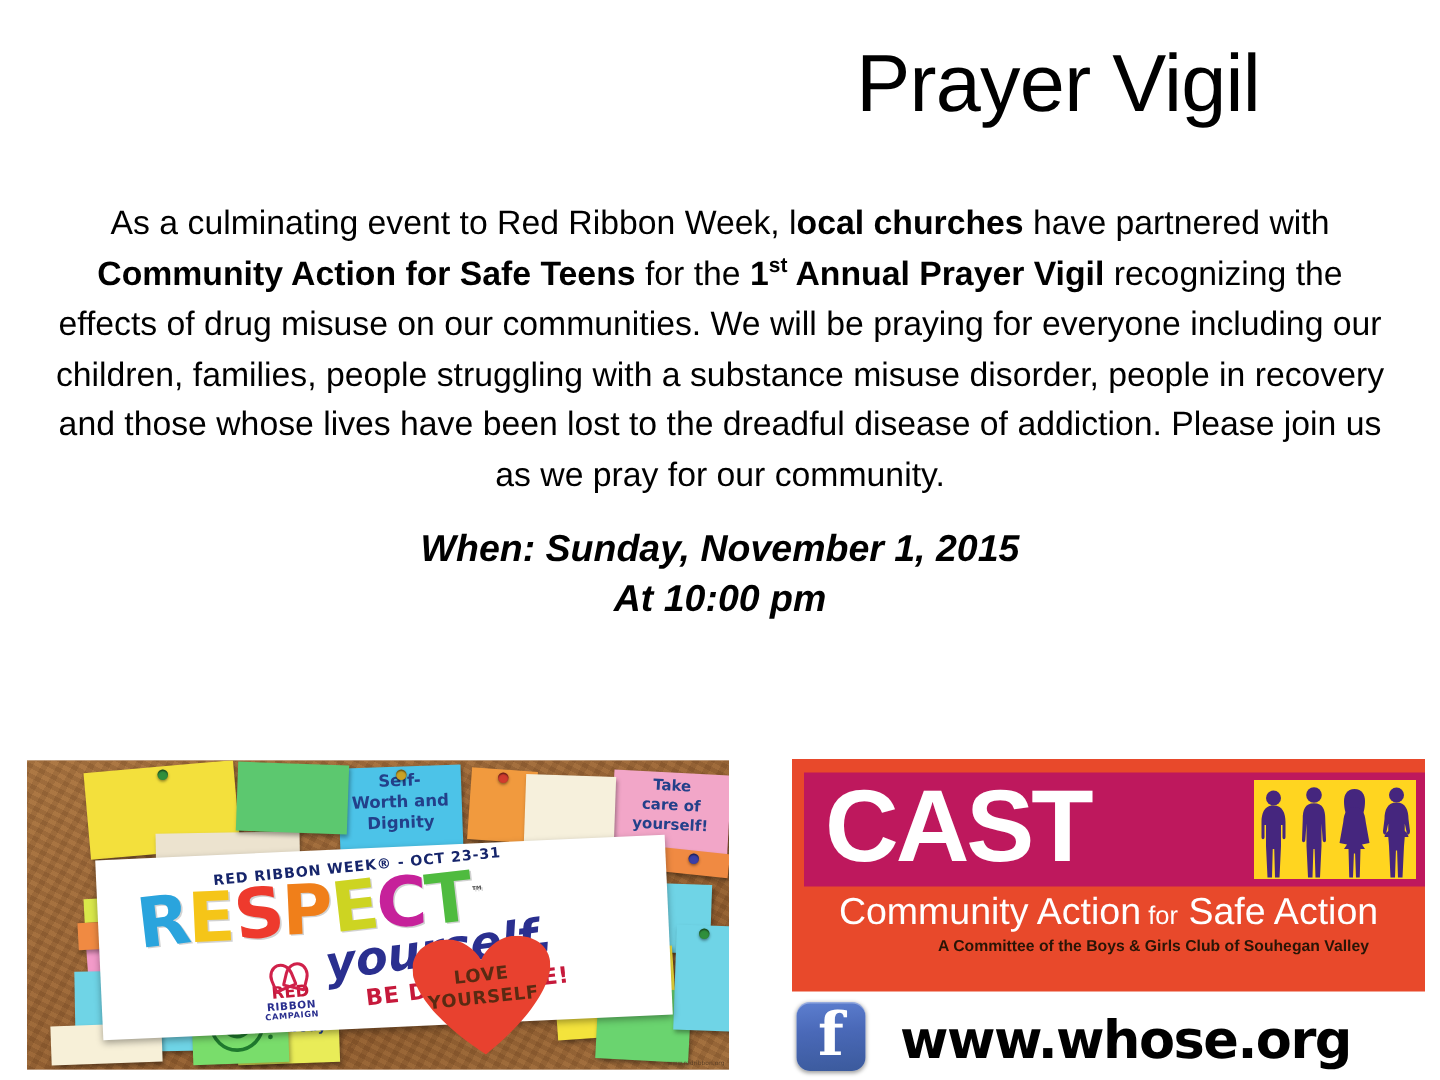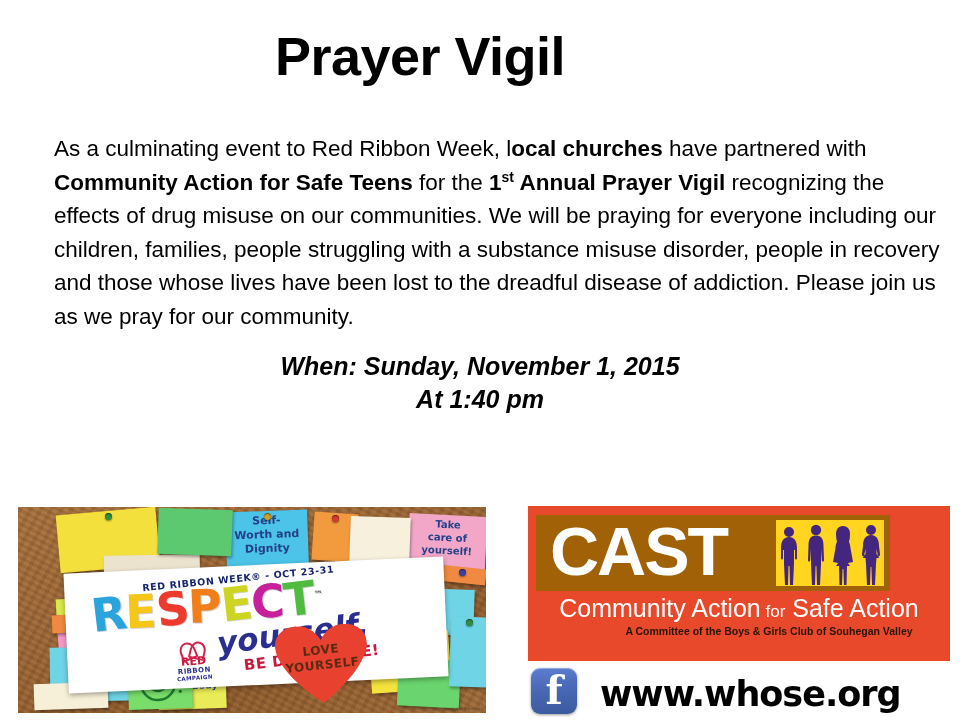--- a/index.html
+++ b/index.html
@@ -6,29 +6,29 @@
   html,body{margin:0;padding:0;}
   body{
     width:960px;height:720px;overflow:hidden;background:#ffffff;
     font-family:"Liberation Sans","DejaVu Sans",sans-serif;color:#000000;
     position:relative;
   }
   .slide{position:absolute;inset:0;width:960px;height:720px;}
 
   
   .title{
-    position:absolute;left:0;top:28px;width:840px;text-align:center;
-    font-size:54px;font-weight:bold;letter-spacing:-0.5px;line-height:1.05;
+    position:absolute;left:0;top:28px;width:840px;text-align:right;
+    font-size:54px;font-weight:normal;letter-spacing:-0.5px;line-height:1.05;
     font-family:"Liberation Sans","DejaVu Sans",sans-serif;
   }
 
   
   .body-block{
-    position:absolute;left:30px;top:132px;width:900px;text-align:left;
-    font-size:22.5px;line-height:33.5px;margin-left:24px;
+    position:absolute;left:30px;top:132px;width:900px;text-align:center;
+    font-size:22.5px;line-height:33.5px;
   }
   .body-block b{font-weight:bold;}
   .body-block sup{font-size:0.62em;vertical-align:super;line-height:0;font-weight:bold;}
 
   
   .details{
     position:absolute;left:30px;top:350px;width:900px;text-align:center;
     font-size:25px;line-height:33px;font-weight:bold;font-style:italic;
   }
   .details div{white-space:nowrap;}
@@ -130,22 +130,22 @@
     position:absolute;right:3px;bottom:2px;font-size:4px;color:#5d4027;
     font-family:"DejaVu Sans",sans-serif;
   }
 
   
   .cast{
     position:absolute;left:528px;top:506px;width:422px;height:155px;
     background:#e8492b;padding:0;box-sizing:border-box;
   }
   .cast-top{
-    position:absolute;left:8px;top:9px;width:354px;height:76px;
-    background:#a16207;
+    position:absolute;left:8px;top:9px;width:414px;height:76px;
+    background:#be185d;
   }
   .cast-word{
     position:absolute;left:14px;top:-2px;
     font-size:68px;font-weight:bold;color:#ffffff;letter-spacing:-2px;
     line-height:76px;font-family:"Liberation Sans","DejaVu Sans",sans-serif;
   }
   .cast-people{
     position:absolute;right:6px;top:5px;width:108px;height:66px;
     background:#ffd520;display:flex;align-items:flex-end;justify-content:space-around;
   }
@@ -186,21 +186,21 @@
 <body>
 
 <div class="slide">
 
   <div class="title">Prayer Vigil</div>
 
   <div class="body-block"><span>As a culminating event to Red Ribbon Week, l</span><b>ocal churches</b><span> have partnered with </span><b>Community Action for Safe Teens</b><span> for the </span><b>1</b><b><sup>st</sup></b><b> Annual Prayer Vigil</b><span> recognizing the effects of drug misuse on our communities.  We will be praying for everyone including our children, families, people struggling with a substance misuse disorder, people in recovery and those whose lives have been lost to the dreadful disease of addiction.  Please join us as we pray for our community.</span></div>
 
   <div class="details">
     <div>When: Sunday, November 1, 2015</div>
-    <div>At 1:40 pm</div>
+    <div>At 10:00 pm</div>
   </div>
 
   <div class="poster">
     <div class="cork"></div>
     <div id="notes-layer">
         <div class="note" style="left: 38px; top: 90px; width: 92px; height: 16px; background: rgb(217, 232, 74); transform: rotate(-3deg); font-size: 7px; line-height: 10px; text-align: center; padding-top: 3px; box-sizing: border-box;">
           <div>BE CONFIDENT!</div>
         </div>
         <div class="pin" style="left: 81px; top: 92px; background: rgb(59, 63, 168);"></div>
         <div class="note" style="left: 40px; top: 122px; width: 88px; height: 18px; background: rgb(242, 154, 201); transform: rotate(-4deg); font-size: 8px; line-height: 11px; text-align: center; padding-top: 3px; box-sizing: border-box;">

